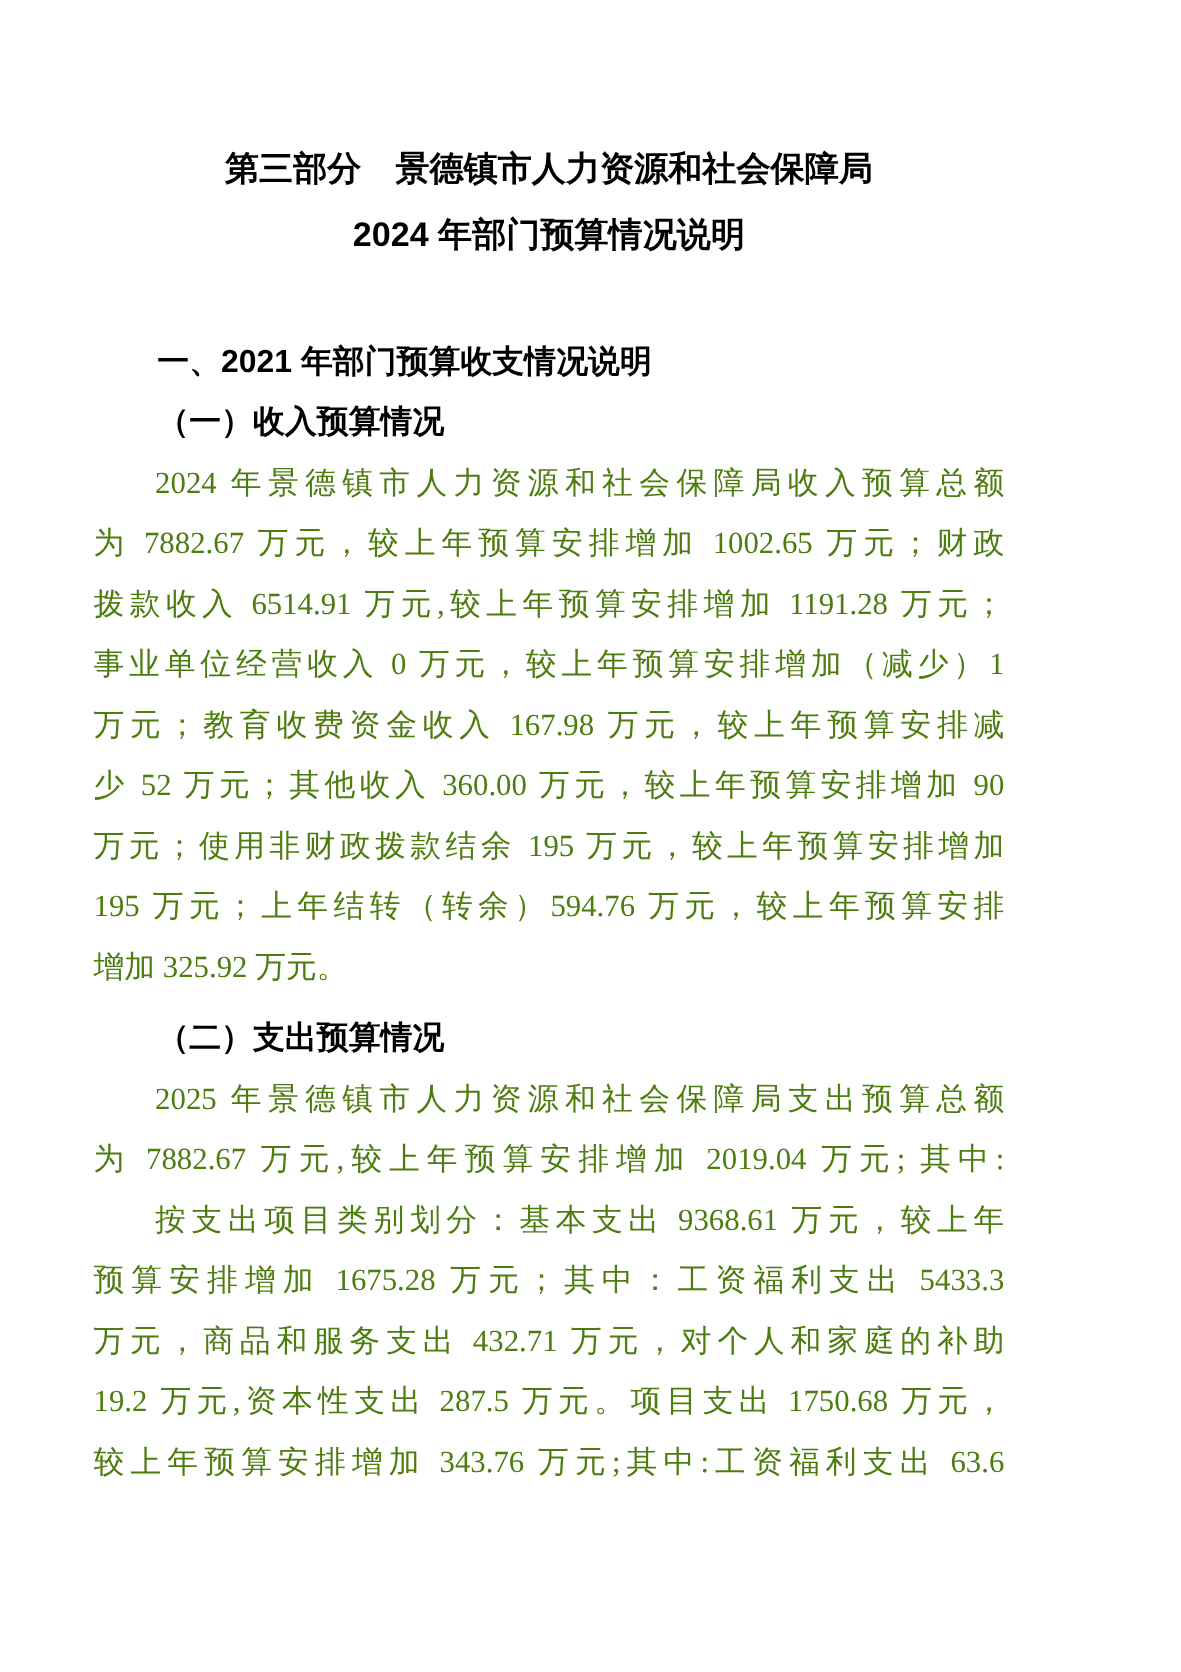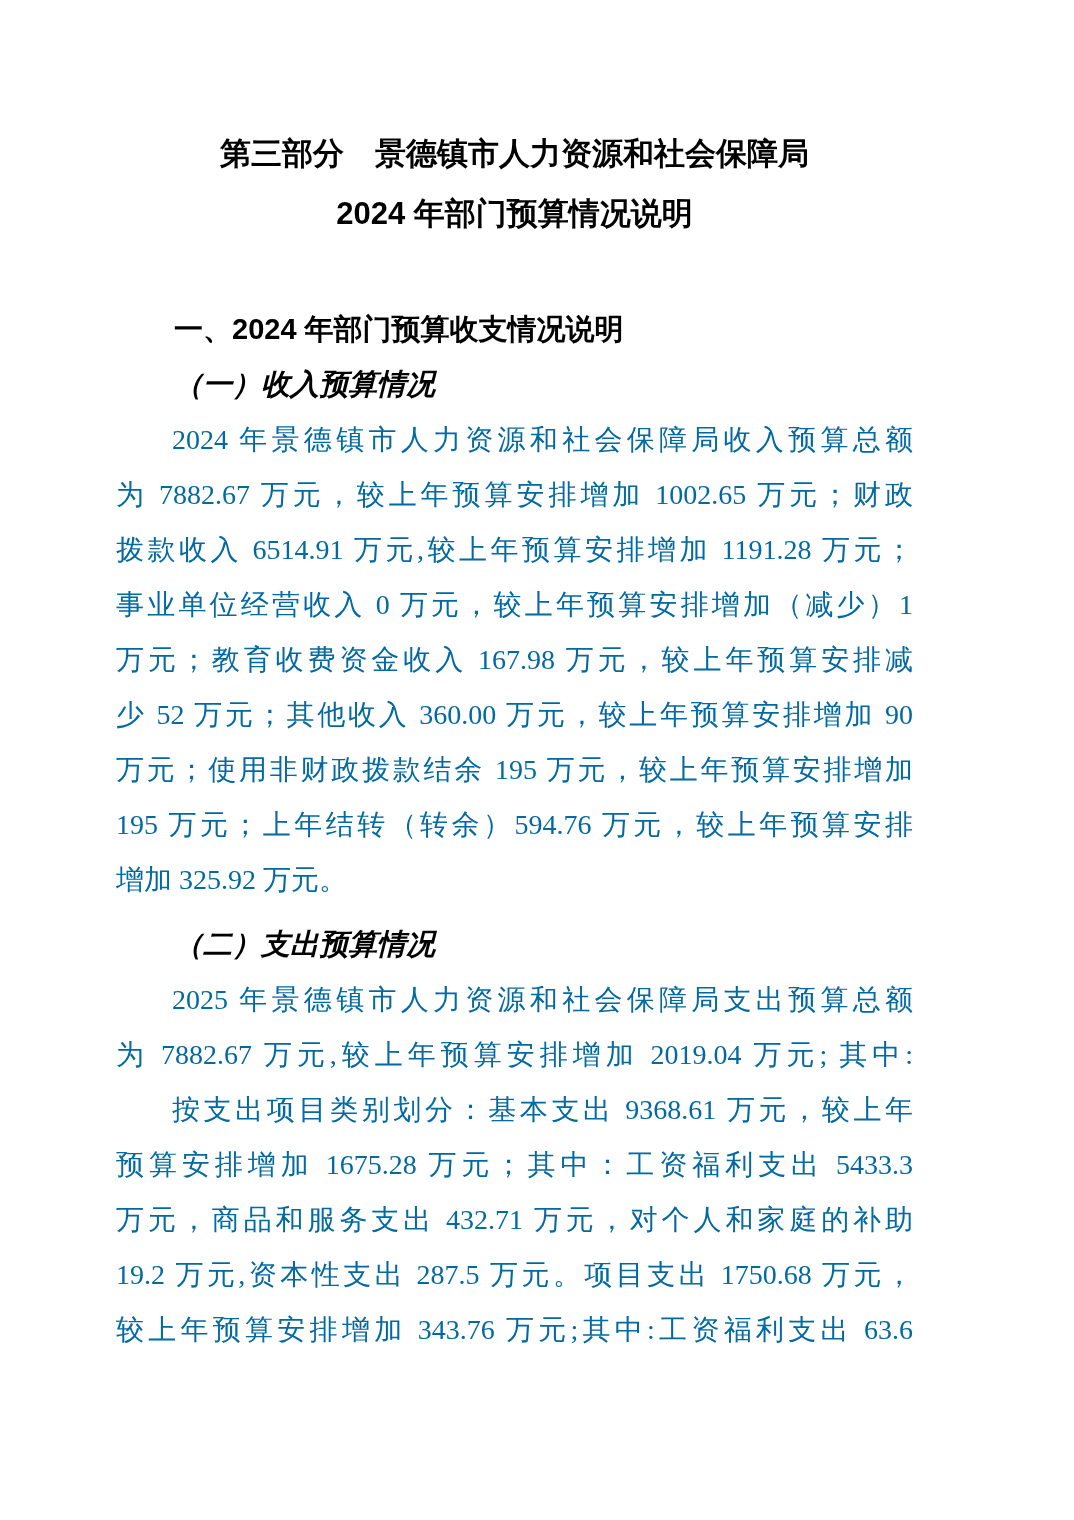--- a/index.html
+++ b/index.html
@@ -11,21 +11,21 @@
   }
   .page {
     position: relative;
     width: 1074px;
     height: 1520px;
     background: #ffffff;
     color: #000000;
     overflow: hidden;
   }
   .content {
-    padding: 124px 161px 0 116px; 
+    padding: 124px 161px 0 85px; 
   }
   .title-line {
     margin: 0;
     font-family: "Liberation Sans", "DejaVu Sans", sans-serif;
     font-weight: 700;
     font-size: 31px;
     line-height: 60px;
     text-align: center;
     white-space: pre;
   }
@@ -38,49 +38,48 @@
     line-height: 55px;
     text-indent: 2em;
   }
   .sub-heading {
     margin: 0;
     font-family: "Liberation Serif", "DejaVu Serif", serif;
     font-weight: 700;
     font-size: 29px;
     line-height: 55px;
     text-indent: 2em;
-    font-style: italic;
   }
   .sub-heading.sub2 { margin-top: 10px; }
   .para { margin: 0; }
   .line {
     font-family: "Liberation Serif", "DejaVu Serif", serif;
     font-size: 28px;
     line-height: 55px;
-    color: #0369a1;
+    color: #4d7c0f;
   }
   .just {
     text-align: justify;
     text-align-last: justify;
     text-justify: inter-character;
   }
   .indent { text-indent: 2em; }
 </style>
 </head>
 <body>
 
 <div class="page">
   <div class="content">
 
     <h1 class="title-line">第三部分　景德镇市人力资源和社会保障局</h1>
     <h1 class="title-line">2024 年部门预算情况说明</h1>
 
     <div class="title-gap"></div>
 
-    <h2 class="section-heading">一、2024 年部门预算收支情况说明</h2>
+    <h2 class="section-heading">一、2021 年部门预算收支情况说明</h2>
 
     <h3 class="sub-heading">（一）收入预算情况</h3>
 
     <div class="para">
       <div class="line just indent">2024 年景德镇市人力资源和社会保障局收入预算总额</div>
       <div class="line just">为 7882.67 万元，较上年预算安排增加 1002.65 万元；财政</div>
       <div class="line just">拨款收入 6514.91 万元,较上年预算安排增加 1191.28 万元；</div>
       <div class="line just">事业单位经营收入 0 万元，较上年预算安排增加（减少）1</div>
       <div class="line just">万元；教育收费资金收入 167.98 万元，较上年预算安排减</div>
       <div class="line just">少 52 万元；其他收入 360.00 万元，较上年预算安排增加 90</div>

